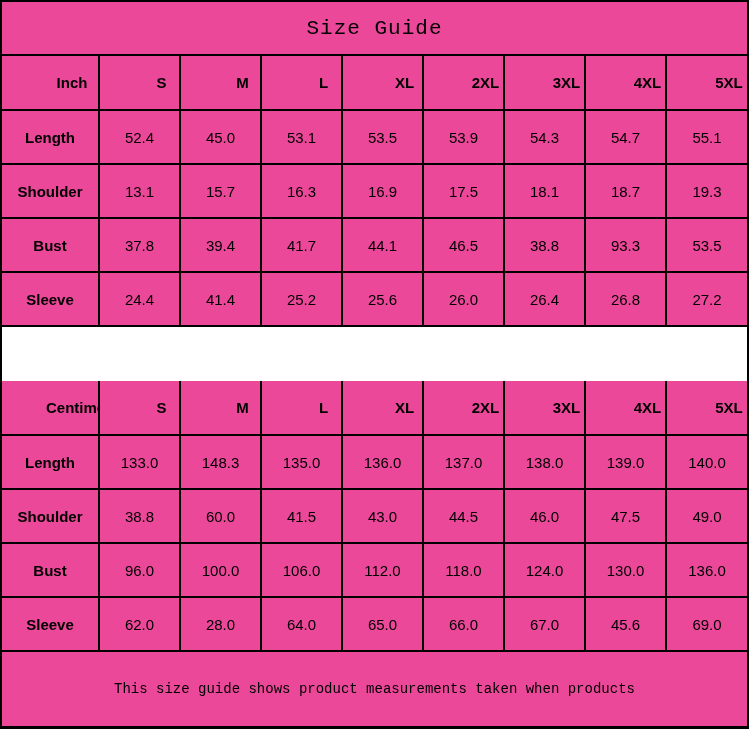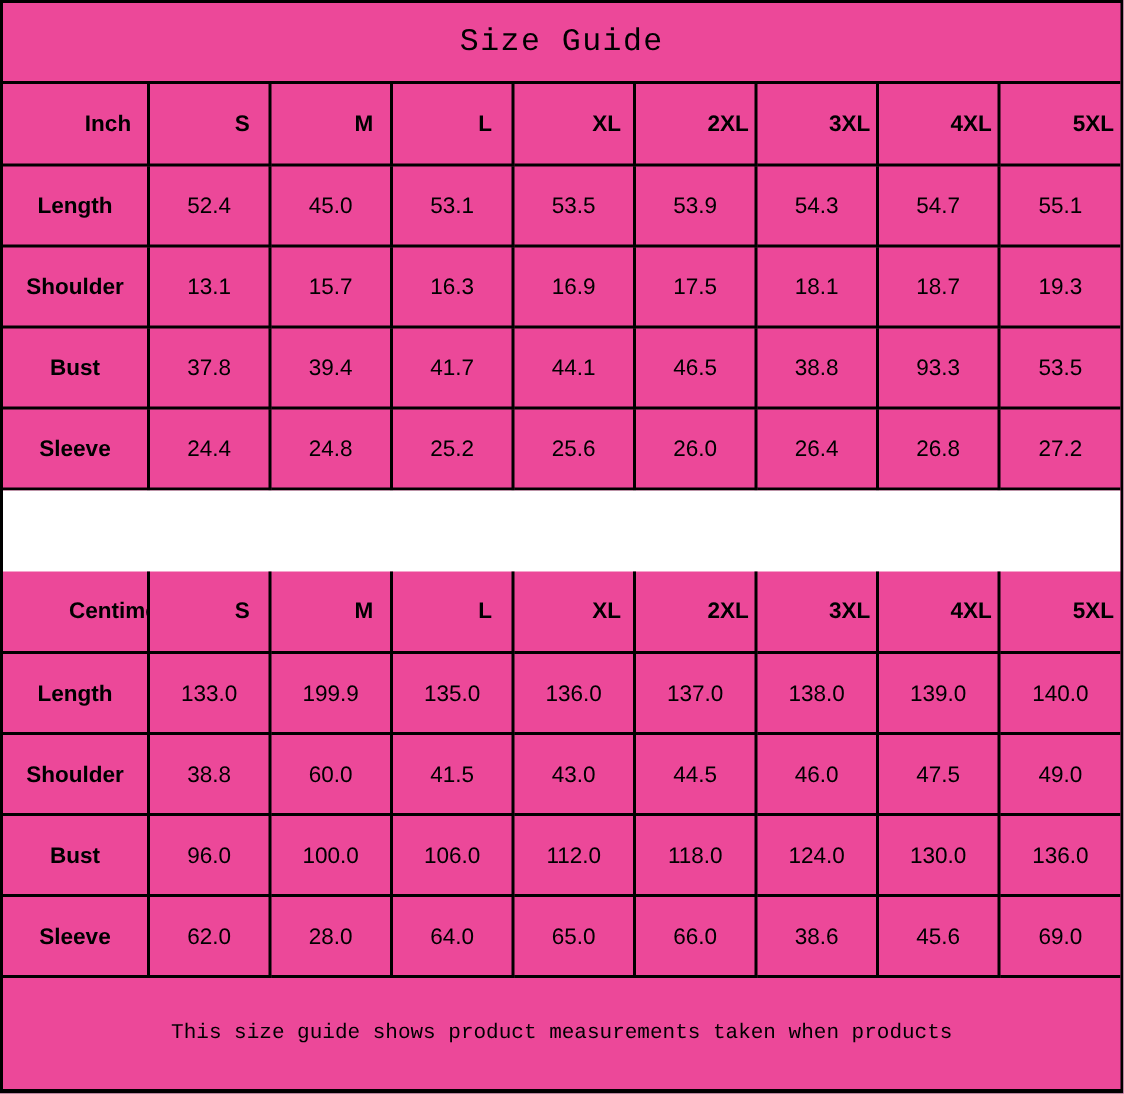--- a/index.html
+++ b/index.html
@@ -120,21 +120,21 @@
           <td>41.7</td>
           <td>44.1</td>
           <td>46.5</td>
           <td>38.8</td>
           <td>93.3</td>
           <td>53.5</td>
         </tr>
         <tr>
           <th>Sleeve</th>
           <td>24.4</td>
-          <td>24.8</td>
+          <td>41.4</td>
           <td>25.2</td>
           <td>25.6</td>
           <td>26.0</td>
           <td>26.4</td>
           <td>26.8</td>
           <td>27.2</td>
         </tr>
       </tbody>
     </table>
 
@@ -151,21 +151,21 @@
           <th>2XL</th>
           <th>3XL</th>
           <th>4XL</th>
           <th>5XL</th>
         </tr>
       </thead>
       <tbody>
         <tr>
           <th>Length</th>
           <td>133.0</td>
-          <td>199.9</td>
+          <td>148.3</td>
           <td>135.0</td>
           <td>136.0</td>
           <td>137.0</td>
           <td>138.0</td>
           <td>139.0</td>
           <td>140.0</td>
         </tr>
         <tr>
           <th>Shoulder</th>
           <td>38.8</td>
@@ -188,21 +188,21 @@
           <td>130.0</td>
           <td>136.0</td>
         </tr>
         <tr>
           <th>Sleeve</th>
           <td>62.0</td>
           <td>28.0</td>
           <td>64.0</td>
           <td>65.0</td>
           <td>66.0</td>
-          <td>38.6</td>
+          <td>67.0</td>
           <td>45.6</td>
           <td>69.0</td>
         </tr>
       </tbody>
     </table>
 
   <div class="footer-box">
     <div>This size guide shows product measurements taken when products</div>
   </div>
 

